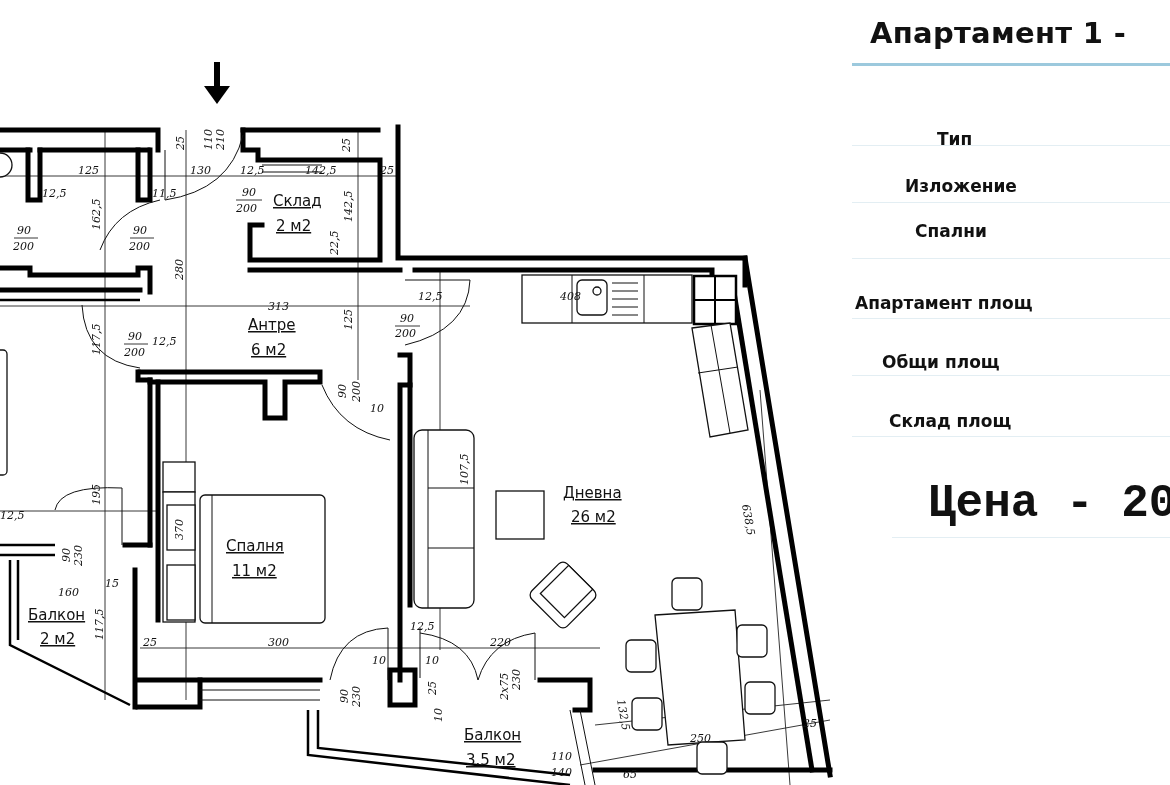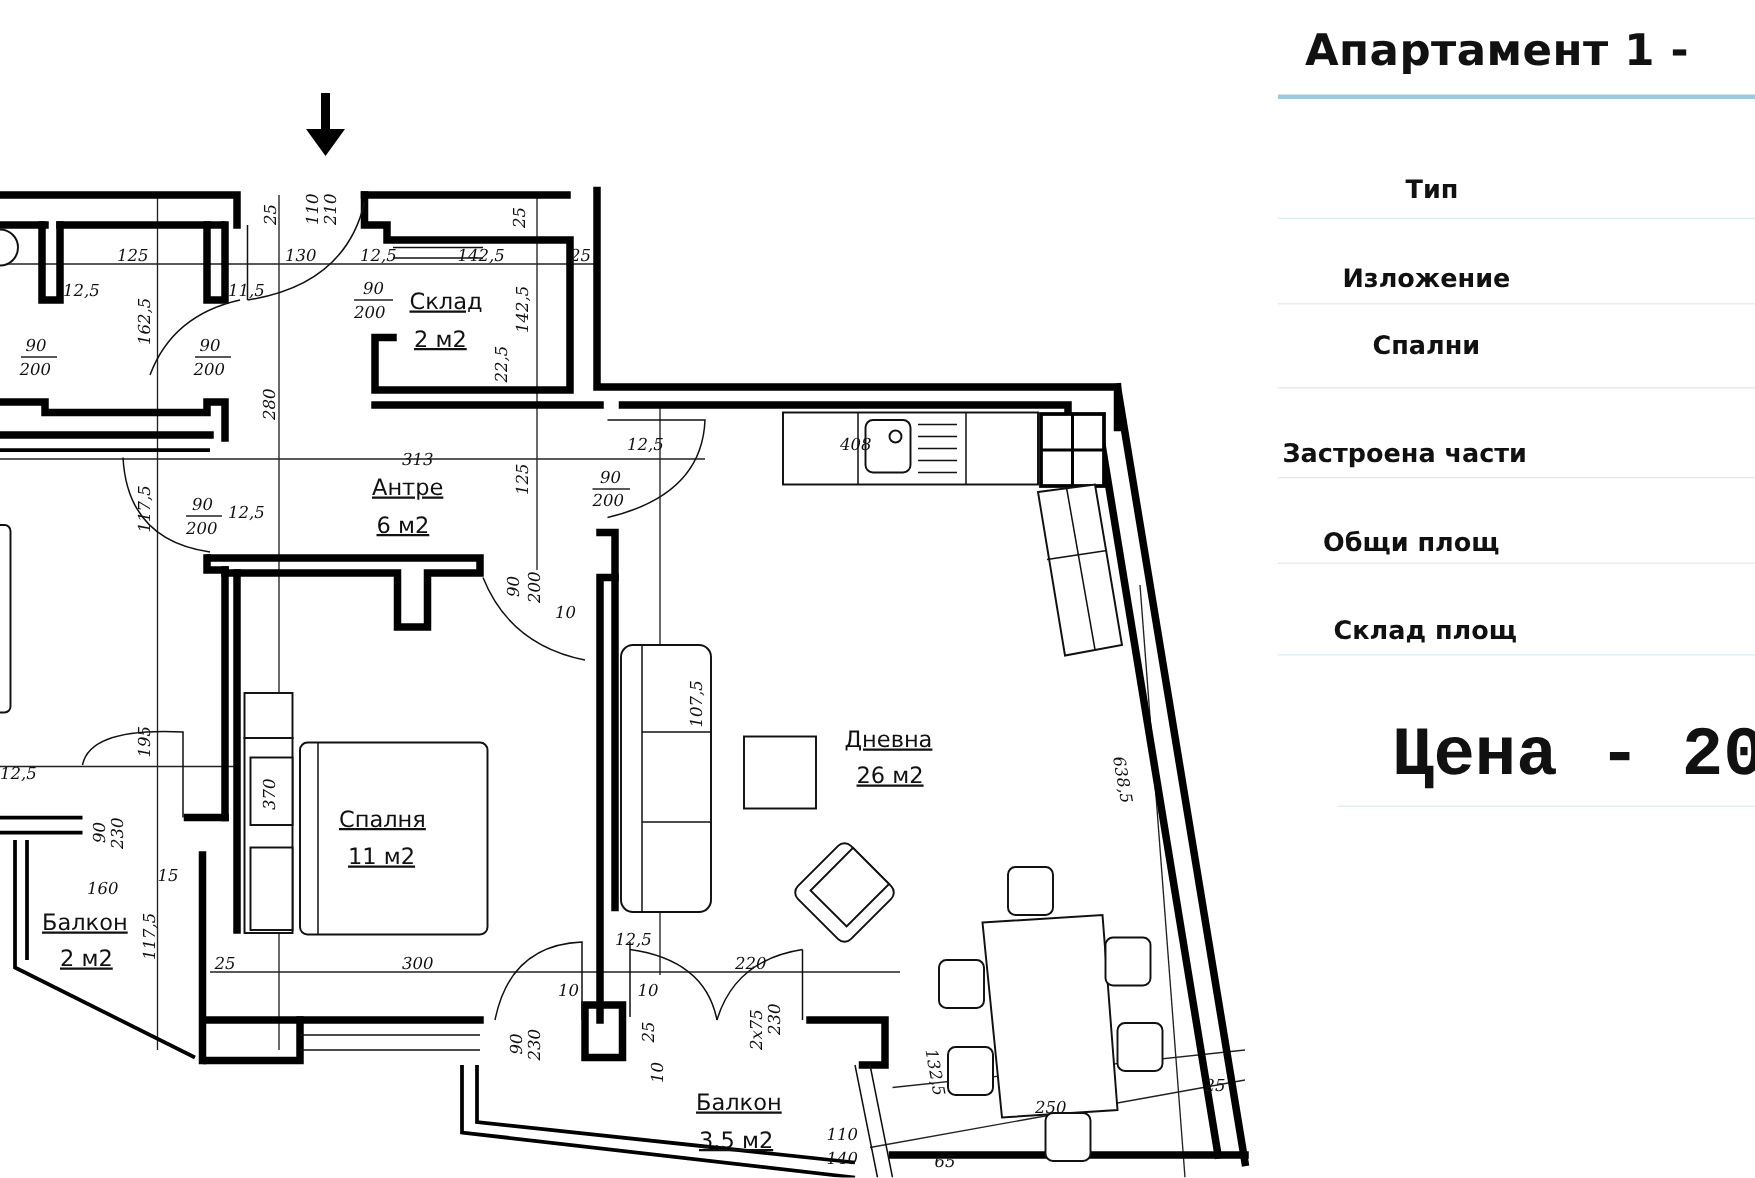--- a/index.html
+++ b/index.html
@@ -248,30 +248,30 @@
     <text class="dim-text" transform="translate(348,703) rotate(-90)">90</text>
     <text class="dim-text" transform="translate(360,707) rotate(-90)">230</text>
   </g>
 </svg>
 </div>
 
 <div id="panel">
   <div class="title">Апартамент 1 -</div>
   <div class="title-rule"></div>
 
-  <div class="row-label" style="left:87px; top:117px;">Тип</div>
+  <div class="row-label" style="left:87px; top:129px;">Тип</div>
   <div class="row" style="top:145px;"></div>
 
-  <div class="row-label" style="left:45px; top:176px;">Изложение</div>
+  <div class="row-label" style="left:55px; top:176px;">Изложение</div>
   <div class="row" style="top:202px;"></div>
 
   <div class="row-label" style="left:65px; top:221px;">Спални</div>
   <div class="row" style="top:258px;"></div>
 
-  <div class="row-label" style="left:5px; top:293px;">Застроена части</div>
+  <div class="row-label" style="left:5px; top:293px;">Апартамент площ</div>
   <div class="row" style="top:318px;"></div>
 
   <div class="row-label" style="left:32px; top:352px;">Общи площ</div>
   <div class="row" style="top:375px;"></div>
 
   <div class="row-label" style="left:39px; top:411px;">Склад площ</div>
   <div class="row" style="top:436px;"></div>
 
   <div class="price">Цена - 207</div>
   <div class="row" style="top:537px; left:42px; width:278px;"></div>

